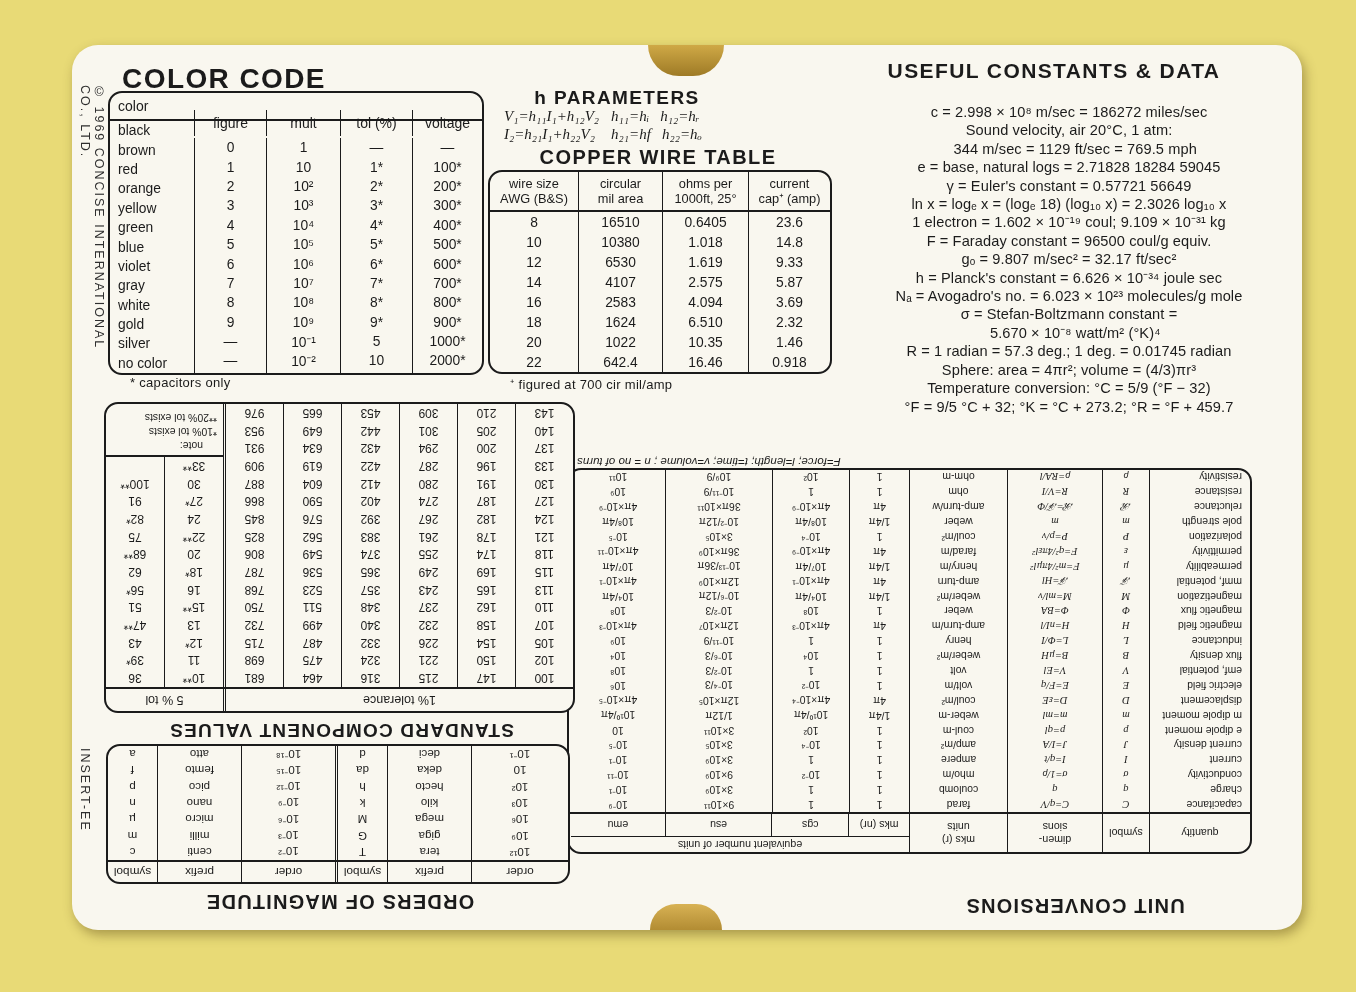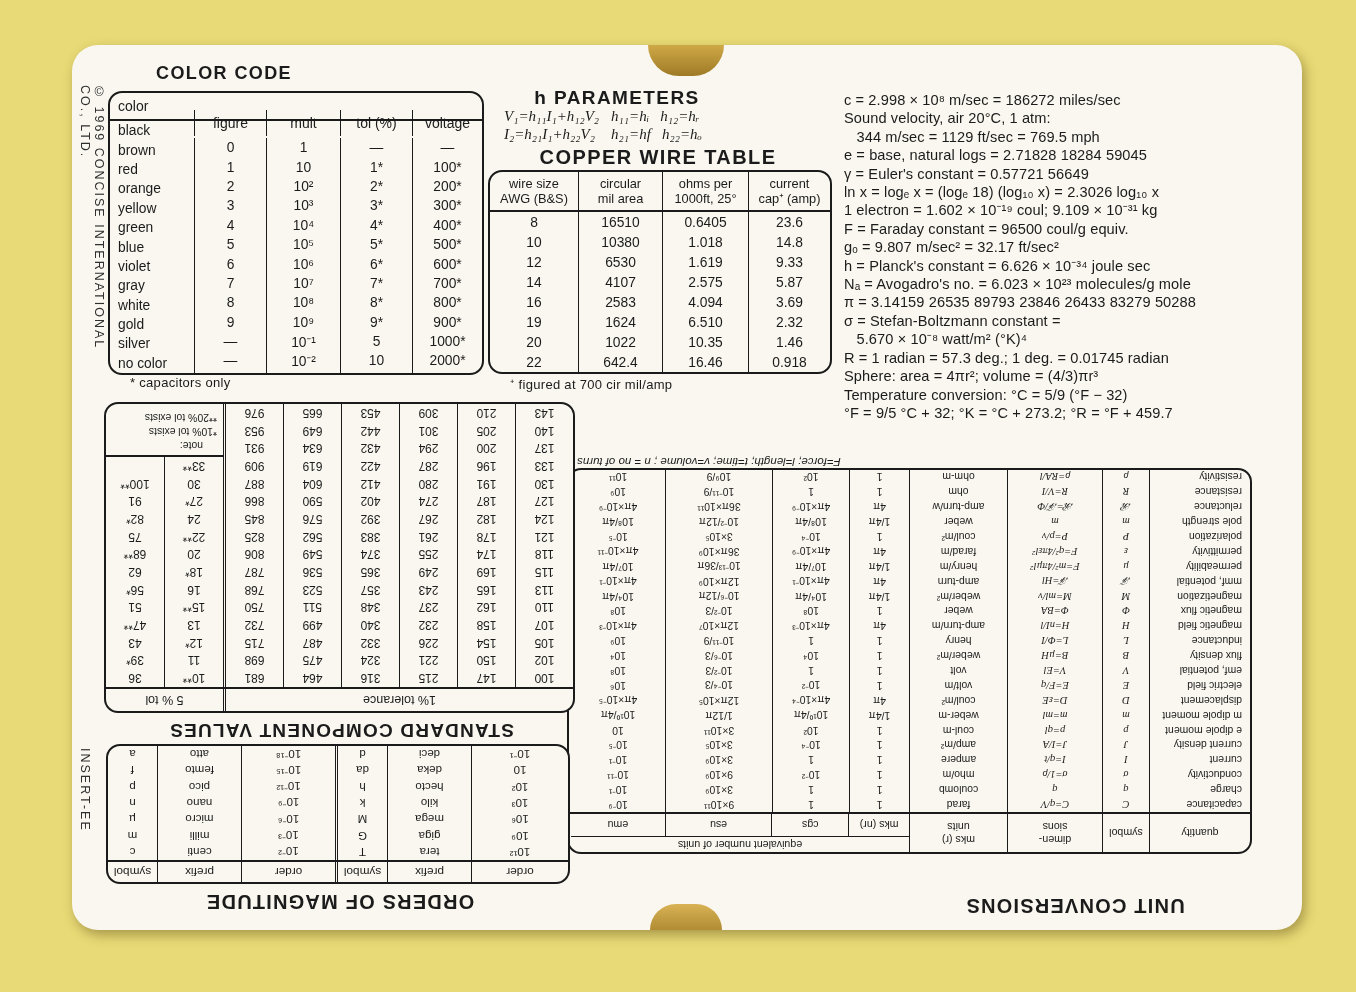--- a/index.html
+++ b/index.html
@@ -20,21 +20,21 @@
   .notch-top{left:576px;top:0;width:76px;height:31px;border-radius:0 0 40px 40px;
     background:linear-gradient(#cfa946,#9e7a26);}
   .notch-bottom{left:578px;bottom:0;width:72px;height:26px;border-radius:40px 40px 0 0;
     background:linear-gradient(#d8b254,#b28c33);}
   
   .vert{position:absolute;writing-mode:vertical-rl;font-size:12.5px;letter-spacing:2px;color:#2e2e2e;}
   .vert-copy{left:6px;top:40px;height:300px;}
   .vert-insert{left:6px;top:703px;height:110px;}
   
   .sec-title{position:absolute;font-weight:bold;letter-spacing:1.4px;text-align:center;white-space:nowrap;}
-  .t-cc{left:22px;top:18px;width:260px;font-size:18px;}
+  .t-cc{left:22px;top:18px;width:260px;font-size:28px;}
   .t-hp{left:415px;top:42px;width:260px;font-size:19px;}
   .t-cw{left:416px;top:101px;width:340px;font-size:20px;}
   .t-ucd{left:762px;top:14px;width:440px;font-size:21px;}
   
   .tbl{position:absolute;border:2.2px solid var(--ink);border-radius:14px;overflow:hidden;background:#f9f7ef;}
   .trow{display:flex;align-items:center;}
   .trow > div{box-sizing:border-box;text-align:center;overflow:hidden;}
   .thead{border-bottom:2px solid var(--ink);}
   
   .cc{left:36px;top:46px;width:372px;}
@@ -52,21 +52,21 @@
   
   .cw{left:416px;top:125px;width:340px;}
   .cw .trow{height:20px;font-size:13.8px;}
   .cw .thead{height:38px;justify-content:center;}
   .cw .trow > div + div{border-left:1.7px solid var(--ink);height:100%;}
   .cw .th{display:flex;flex-direction:column;justify-content:center;line-height:1.2;font-size:12.8px;height:100%;}
   .cw-c0{width:88px;}.cw-c1{width:84px;}.cw-c2{width:86px;}.cw-c3{width:82px;}
   .cw .trow > div{display:flex;align-items:center;justify-content:center;}
   .cw .trow > .th{display:flex;}
   
-  .consts{position:absolute;left:772px;top:46px;width:450px;}
+  .consts{position:absolute;left:772px;top:58px;width:450px;text-align:center;}
   .cline{font-size:14.6px;line-height:18.4px;white-space:pre;letter-spacing:.1px;}
   
   .flip{position:absolute;left:0;top:350px;width:1230px;height:530px;transform:rotate(180deg);}
   .flip .sec-title{letter-spacing:1.2px;}
   .t-uc{left:110px;top:8px;width:234px;font-size:20px;}
   .t-oom{left:732px;top:12px;width:460px;font-size:20px;}
   .t-scv{left:727px;top:184px;width:467px;font-size:19px;}
   
   .uct{left:50px;top:71px;width:681px;}
   .uct .urow{display:flex;height:14.9px;font-size:10.4px;align-items:center;}
@@ -303,21 +303,21 @@
         </div>
 
         <div class="trow">
           <div class="cw-c0">16</div>
           <div class="cw-c1">2583</div>
           <div class="cw-c2">4.094</div>
           <div class="cw-c3">3.69</div>
         </div>
 
         <div class="trow">
-          <div class="cw-c0">19</div>
+          <div class="cw-c0">18</div>
           <div class="cw-c1">1624</div>
           <div class="cw-c2">6.510</div>
           <div class="cw-c3">2.32</div>
         </div>
 
         <div class="trow">
           <div class="cw-c0">20</div>
           <div class="cw-c1">1022</div>
           <div class="cw-c2">10.35</div>
           <div class="cw-c3">1.46</div>
@@ -326,34 +326,34 @@
         <div class="trow">
           <div class="cw-c0">22</div>
           <div class="cw-c1">642.4</div>
           <div class="cw-c2">16.46</div>
           <div class="cw-c3">0.918</div>
         </div>
       </div>
   </div>
   <div class="fnote fn-cw">⁺ figured at 700 cir mil/amp</div>
 
+  <div class="sec-title t-ucd">USEFUL CONSTANTS &amp; DATA</div>
   <div class="consts">
 
   <div class="cline">c = 2.998 × 10⁸ m/sec = 186272 miles/sec</div>
       <div class="cline">Sound velocity, air 20°C, 1 atm:</div>
       <div class="cline">   344 m/sec = 1129 ft/sec = 769.5 mph</div>
       <div class="cline">e = base, natural logs = 2.71828 18284 59045</div>
       <div class="cline">γ = Euler's constant = 0.57721 56649</div>
       <div class="cline">ln x = logₑ x = (logₑ 18) (log₁₀ x) = 2.3026 log₁₀ x</div>
       <div class="cline">1 electron = 1.602 × 10⁻¹⁹ coul; 9.109 × 10⁻³¹ kg</div>
       <div class="cline">F = Faraday constant = 96500 coul/g equiv.</div>
       <div class="cline">gₒ = 9.807 m/sec² = 32.17 ft/sec²</div>
       <div class="cline">h = Planck's constant = 6.626 × 10⁻³⁴ joule sec</div>
       <div class="cline">Nₐ = Avogadro's no. = 6.023 × 10²³ molecules/g mole</div>
-      <div class="cline">π = 3.14159 26535 89793 23846 26433 83279 50288</div>
       <div class="cline">σ = Stefan-Boltzmann constant =</div>
       <div class="cline">   5.670 × 10⁻⁸ watt/m² (°K)⁴</div>
       <div class="cline">R = 1 radian = 57.3 deg.; 1 deg. = 0.01745 radian</div>
       <div class="cline">Sphere: area = 4πr²; volume = (4/3)πr³</div>
       <div class="cline">Temperature conversion: °C = 5/9 (°F − 32)</div>
       <div class="cline">°F = 9/5 °C + 32; °K = °C + 273.2; °R = °F + 459.7</div>
     </div>
 
   <div class="flip">
 

